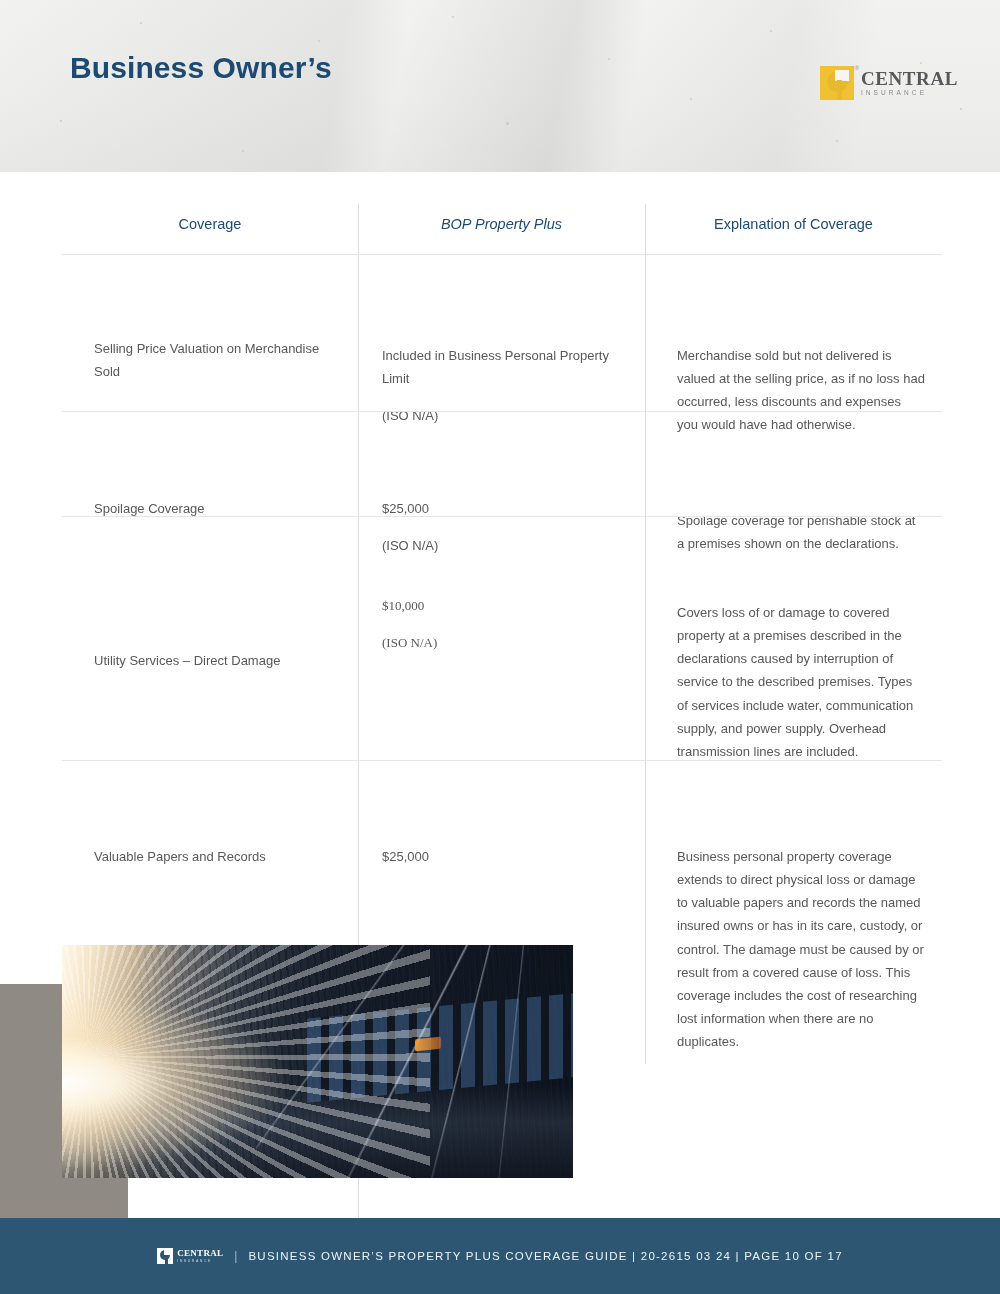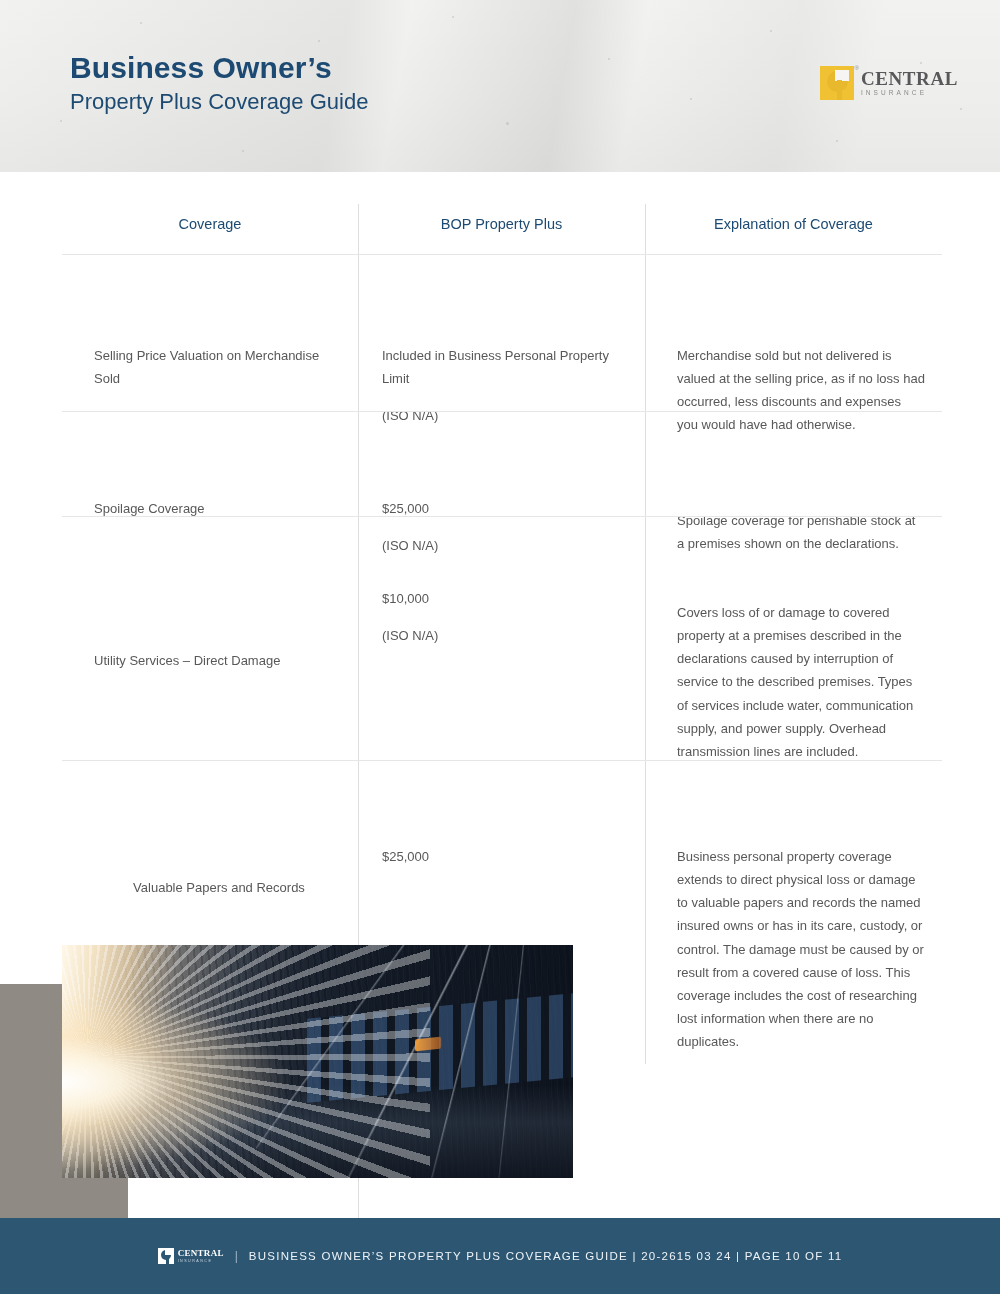--- a/index.html
+++ b/index.html
@@ -76,21 +76,21 @@
   
   .table {
     position:absolute; left:62px; top:196px; width:880px;
   }
   .t-head { position:relative; height:62px; }
   .t-head-cell {
     position:absolute; top:20px;
     font-size:14.5px; color:#1d4a72; text-align:center;
   }
   .hc-1 { left:0;   width:296px; }
-  .hc-2 { left:296px; width:287px; }
+  .hc-2 { left:296px; width:287px;font-style:italic; }
   .hc-3 { left:583px; width:297px; }
 
   .vline {
     position:absolute; width:1px; background:#dedede;
   }
   .vline-1 { left:296px; }
   .vline-2 { left:583px; }
 
   .hline { position:absolute; left:0; width:880px; height:1px; background:#e6e6e6; }
 
@@ -229,21 +229,20 @@
   <div class="speck" style="left:690px;top:98px;width:2px;height:2px;"></div>
   <div class="speck" style="left:770px;top:30px;width:2px;height:2px;"></div>
   <div class="speck" style="left:836px;top:140px;width:2px;height:2px;"></div>
   <div class="speck" style="left:920px;top:62px;width:2px;height:2px;"></div>
   <div class="speck" style="left:242px;top:150px;width:2px;height:2px;"></div>
   <div class="speck" style="left:60px;top:120px;width:2px;height:2px;"></div>
   <div class="speck" style="left:960px;top:108px;width:2px;height:2px;"></div>
 
   <div class="header-title-wrap">
     <div class="title-main">Business Owner’s</div>
-    <div class="title-sub">Property Plus Coverage Guide</div>
   </div>
 
   <div class="logo-header">
     <div class="logo-mark">
       <div class="c-disc"></div>
       <div class="c-notch"></div>
       <div class="c-tail"></div>
       <span class="c-reg">®</span>
     </div>
     <div class="logo-text">
@@ -259,51 +258,51 @@
   <div class="vline vline-2" style="top:8px;height:860px;"></div>
 
   <div class="t-head">
     <div class="t-head-cell hc-1">Coverage</div>
     <div class="t-head-cell hc-2">BOP Property Plus</div>
     <div class="t-head-cell hc-3">Explanation of Coverage</div>
   </div>
   <div class="hline" style="top:58px;"></div>
 
   <div class="row" style="height:0;">
-    <div class="cell c-1" style="top:86px;">Selling Price Valuation on Merchandise Sold</div>
+    <div class="cell c-1" style="top:79px;">Selling Price Valuation on Merchandise Sold</div>
     <div class="cell c-2" style="top:86px;">
       <p>Included in Business Personal Property Limit</p>
       <p>(ISO N/A)</p>
     </div>
     <div class="cell c-3" style="top:86px;">Merchandise sold but not delivered is valued at the selling price, as if no loss had occurred, less discounts and expenses you would have had otherwise.</div>
   </div>
   <div class="hline" style="top:215px;"></div>
 
   <div class="row" style="height:0;">
     <div class="cell c-1" style="top:239px;">Spoilage Coverage</div>
     <div class="cell c-2" style="top:239px;">
       <p>$25,000</p>
       <p>(ISO N/A)</p>
     </div>
     <div class="cell c-3" style="top:239px;margin-top:12px;">Spoilage coverage for perishable stock at a premises shown on the declarations.</div>
   </div>
   <div class="hline" style="top:320px;"></div>
 
   <div class="row" style="height:0;">
     <div class="cell c-1" style="top:343px;margin-top:48px;">Utility Services – Direct Damage</div>
-    <div class="cell c-2" style="top:329px;">
+    <div class="cell c-2" style="top:336px;font-family:Liberation Serif, serif;">
       <p>$10,000</p>
       <p>(ISO N/A)</p>
     </div>
     <div class="cell c-3" style="top:343px;">Covers loss of or damage to covered property at a premises described in the declarations caused by interruption of service to the described premises. Types of services include water, communication supply, and power supply. Overhead transmission lines are included.</div>
   </div>
   <div class="hline" style="top:564px;"></div>
 
   <div class="row" style="height:0;">
-    <div class="cell c-1" style="top:618px;text-align:center;">Valuable Papers and Records</div>
+    <div class="cell c-1" style="top:587px;">Valuable Papers and Records</div>
     <div class="cell c-2" style="top:587px;">
       <p>$25,000</p>
     </div>
     <div class="cell c-3" style="top:587px;">Business personal property coverage extends to direct physical loss or damage to valuable papers and records the named insured owns or has in its care, custody, or control. The damage must be caused by or result from a covered cause of loss. This coverage includes the cost of researching lost information when there are no duplicates.</div>
   </div>
 </div>
 
 <div class="taupe-block"></div>
 <div class="photo">
   <div class="layer-streak"></div>
@@ -324,15 +323,15 @@
         <div class="fc-disc"></div>
         <div class="fc-notch"></div>
         <div class="fc-tail"></div>
       </div>
       <div>
         <div class="f-word">CENTRAL</div>
         <div class="f-sub">INSURANCE</div>
       </div>
     </div>
     <span class="f-divider">|</span>
-    <span class="footer-text">BUSINESS OWNER’S PROPERTY PLUS COVERAGE GUIDE  |  20-2615 03 24  |  PAGE 10 OF 11</span>
+    <span class="footer-text">BUSINESS OWNER’S PROPERTY PLUS COVERAGE GUIDE  |  20-2615 03 24  |  PAGE 10 OF 17</span>
   </div>
 </div>
 
 </body></html>

